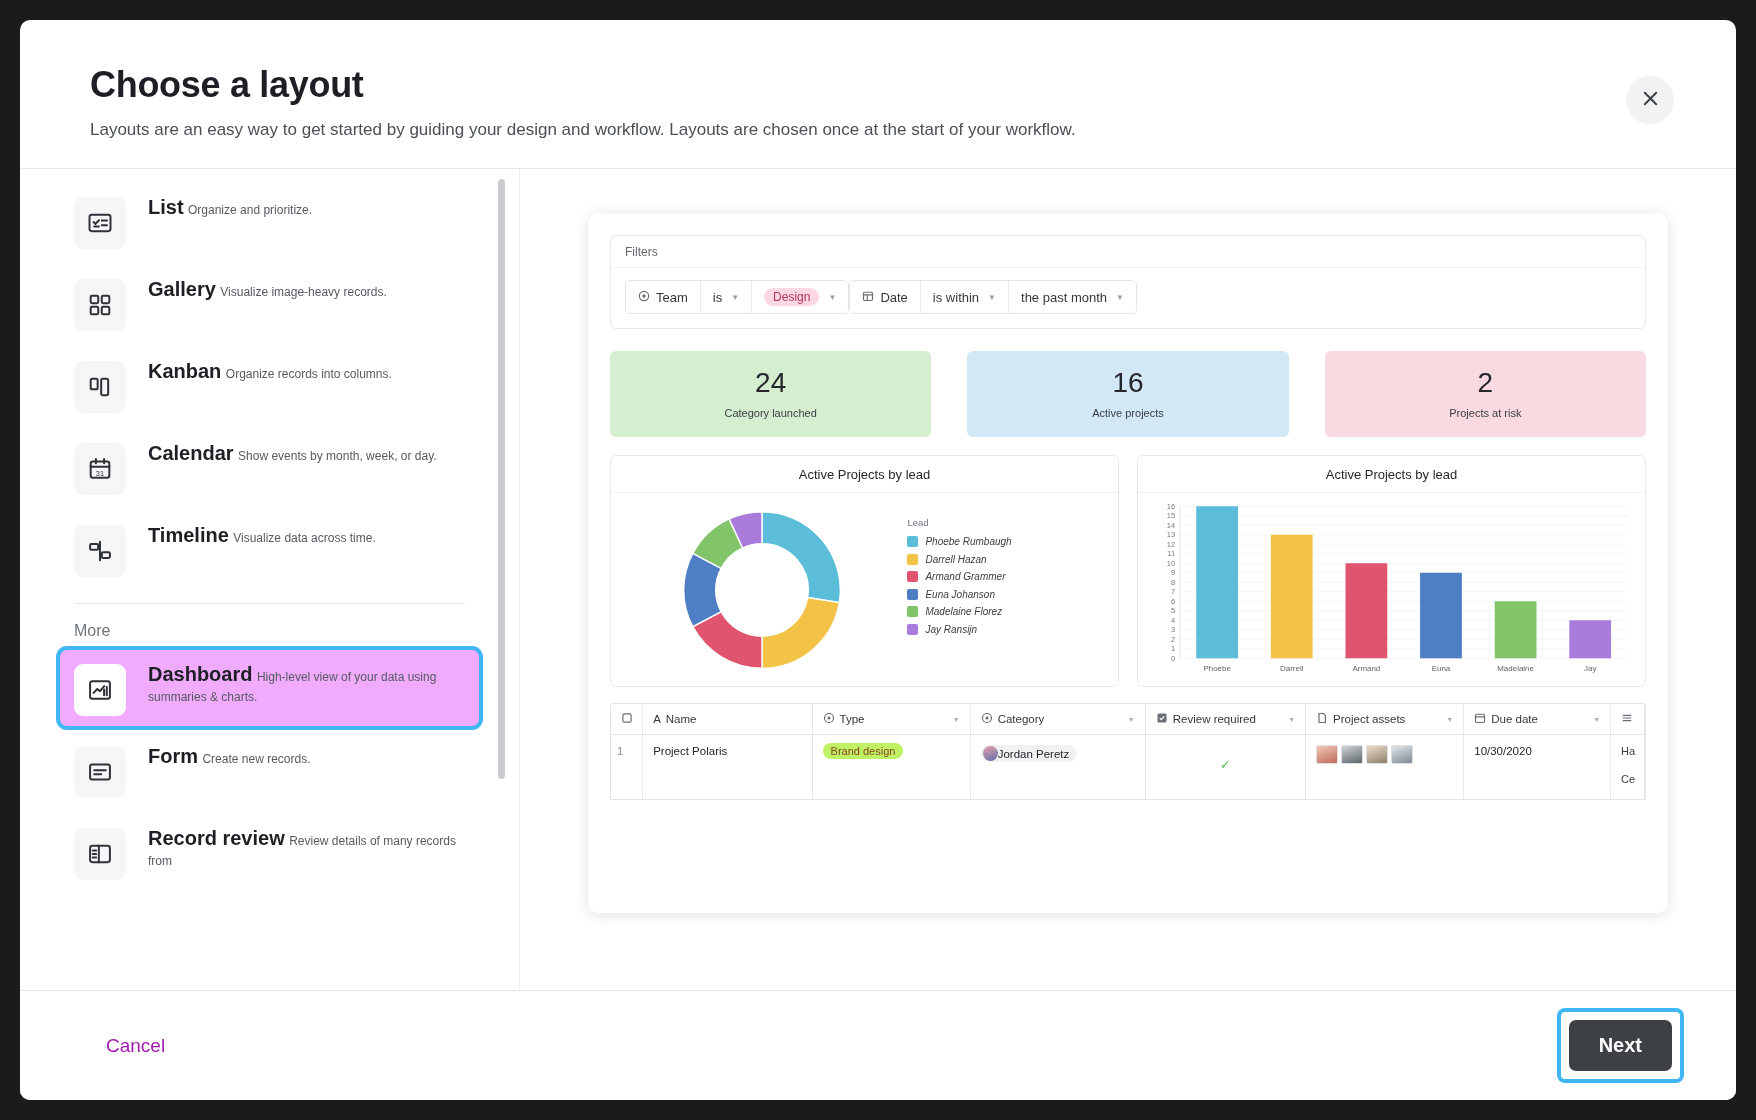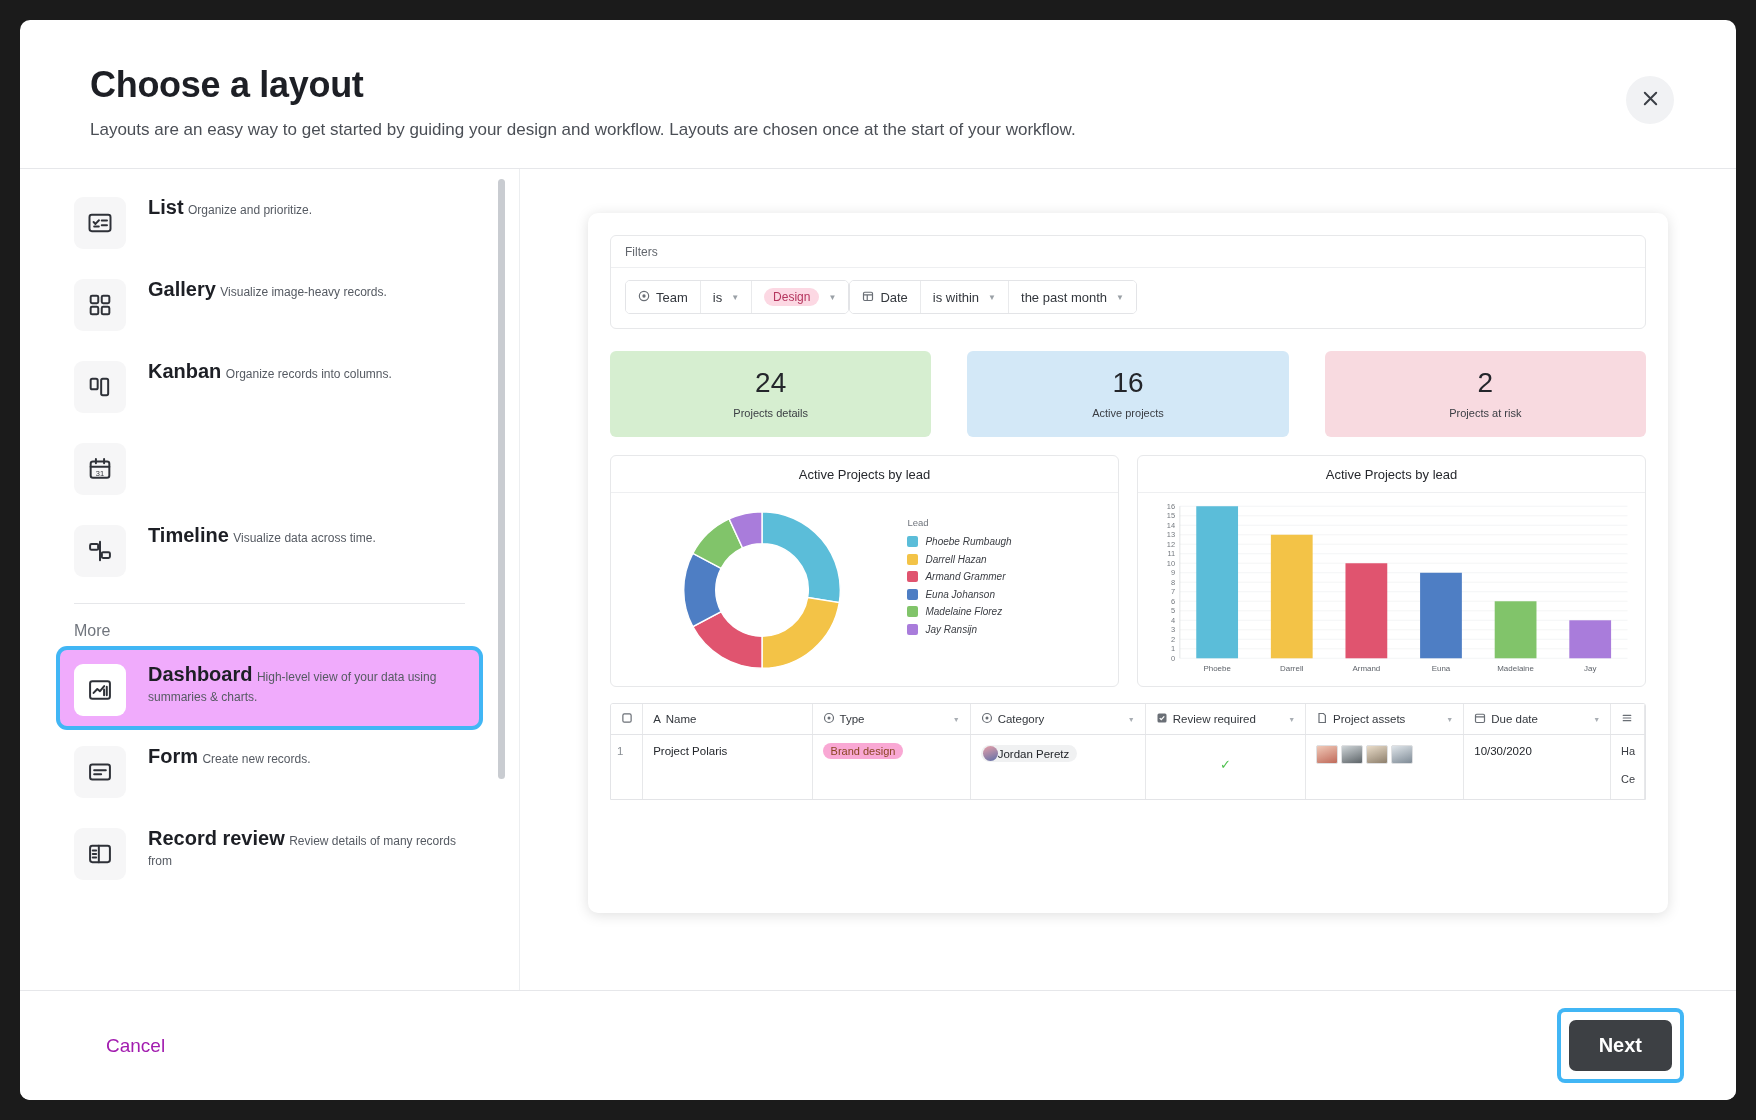--- a/index.html
+++ b/index.html
@@ -201,21 +201,21 @@
   }
   th .thin { display: flex; align-items: center; gap: 5px; }
   th .tcaret { margin-left: auto; font-size: 7px; color: #a9aeb4; }
   td {
     font-size: 11.5px; color: #23262b;
     padding: 10px 10px; height: 64px; vertical-align: top;
     border-right: 1px solid #e7e8ea;
     background: #fff;
   }
   td.rownum { color: #8b9096; width: 28px; padding-left: 6px; position: relative; }
-  .tag-orange { background: #f9a8d4; color: #8a4522; border-radius: 9px; padding: 2px 8px; font-size: 11px; }
+  .tag-orange { background: #bef264; color: #8a4522; border-radius: 9px; padding: 2px 8px; font-size: 11px; }
   .person { display: inline-flex; align-items: center; background: #f0f1f2; border-radius: 10px; padding: 1px 8px 1px 2px; }
   .avatar-sm { width: 15px; height: 15px; border-radius: 50%; background: linear-gradient(160deg,#e8a0a8,#5f6fa8); }
   .check { color: #4ec14e; font-size: 13px; display: block; text-align: center; padding-top: 12px; }
   .thumbs { display: flex; gap: 3px; }
   .thumb { width: 22px; height: 19px; border-radius: 2px; border: 1px solid #dfe0e2; }
 
   
   .footer {
     flex: 0 0 auto;
     height: 110px;
@@ -301,20 +301,24 @@
       </div>
 
       <div class="item">
         <span class="item-icon">
           <svg viewBox="0 0 24 24">
               <rect x="4" y="5.5" width="16" height="14" rx="2"></rect>
               <path d="M4 10 H20 M8.5 3.5 V7 M15.5 3.5 V7" stroke-linecap="round"></path>
               <text x="12" y="17.6" font-size="6.4" text-anchor="middle" fill="#2e3138" stroke="none" font-family="Liberation Sans, sans-serif">31</text>
             </svg>
         </span>
+        <span class="item-text">
+          <span class="item-title">Calendar</span>
+          <span class="item-desc">Show events by month, week, or day.</span>
+        </span>
       </div>
 
       <div class="item">
         <span class="item-icon">
           <svg viewBox="0 0 24 24">
               <rect x="3.5" y="6" width="7" height="5" rx="1.2"></rect>
               <rect x="13.5" y="13" width="7" height="5" rx="1.2"></rect>
               <path d="M12 4 V20" stroke-linecap="round"></path>
               <path d="M10.5 8.5 H12 M12 15.5 H13.5" stroke-linecap="round"></path>
             </svg>
@@ -409,21 +413,21 @@
                 <span>the past month</span>
                 <span class="caret">▼</span>
               </div>
             </div>
           </div>
         </div>
 
         <div class="stats">
           <div class="stat" id="stat0" style="background: rgb(214, 238, 208);">
             <div class="stat-num">24</div>
-            <div class="stat-label">Projects details</div>
+            <div class="stat-label">Category launched</div>
           </div>
           <div class="stat" id="stat1" style="background: rgb(211, 232, 247);">
             <div class="stat-num">16</div>
             <div class="stat-label">Active projects</div>
           </div>
           <div class="stat" id="stat2" style="background: rgb(248, 218, 224);">
             <div class="stat-num">2</div>
             <div class="stat-label">Projects at risk</div>
           </div>
         </div>

